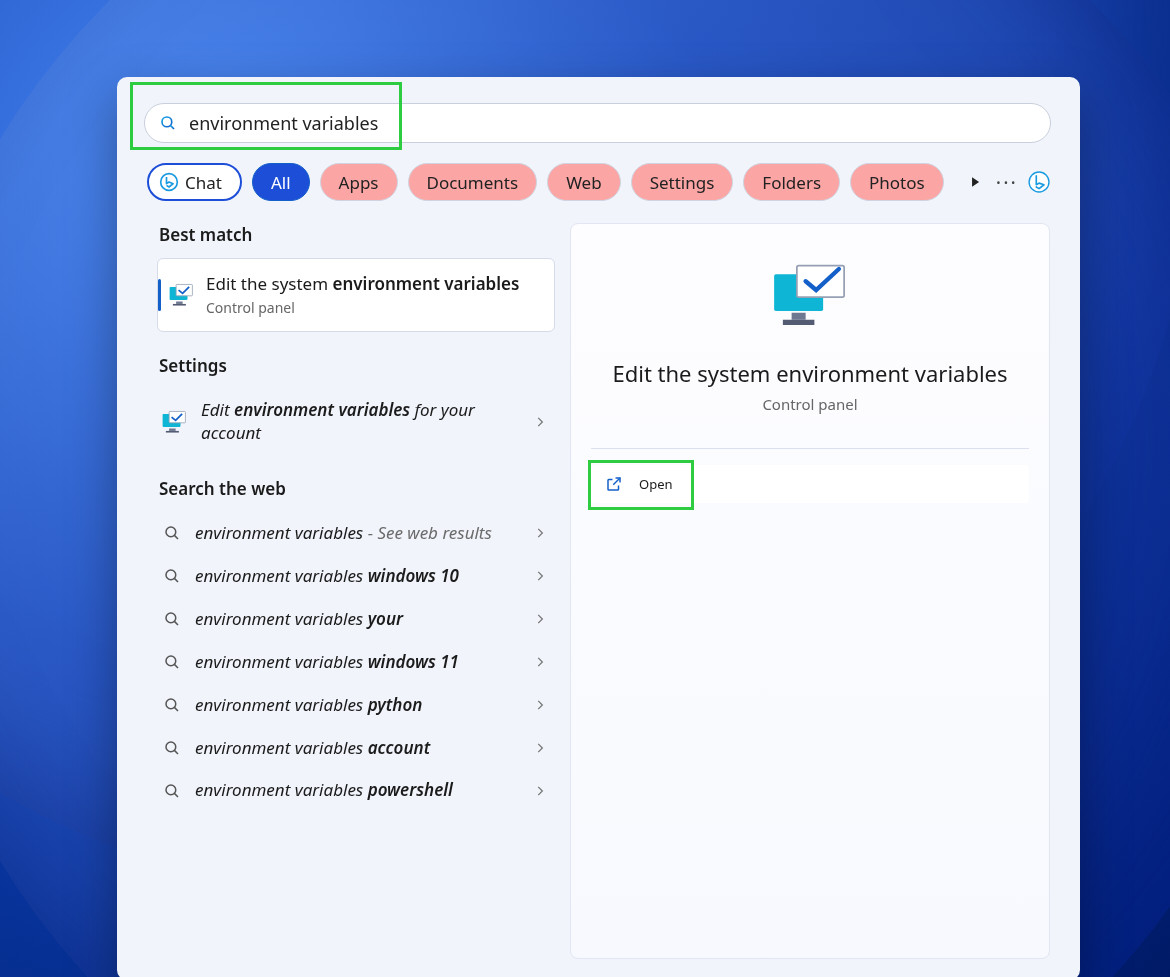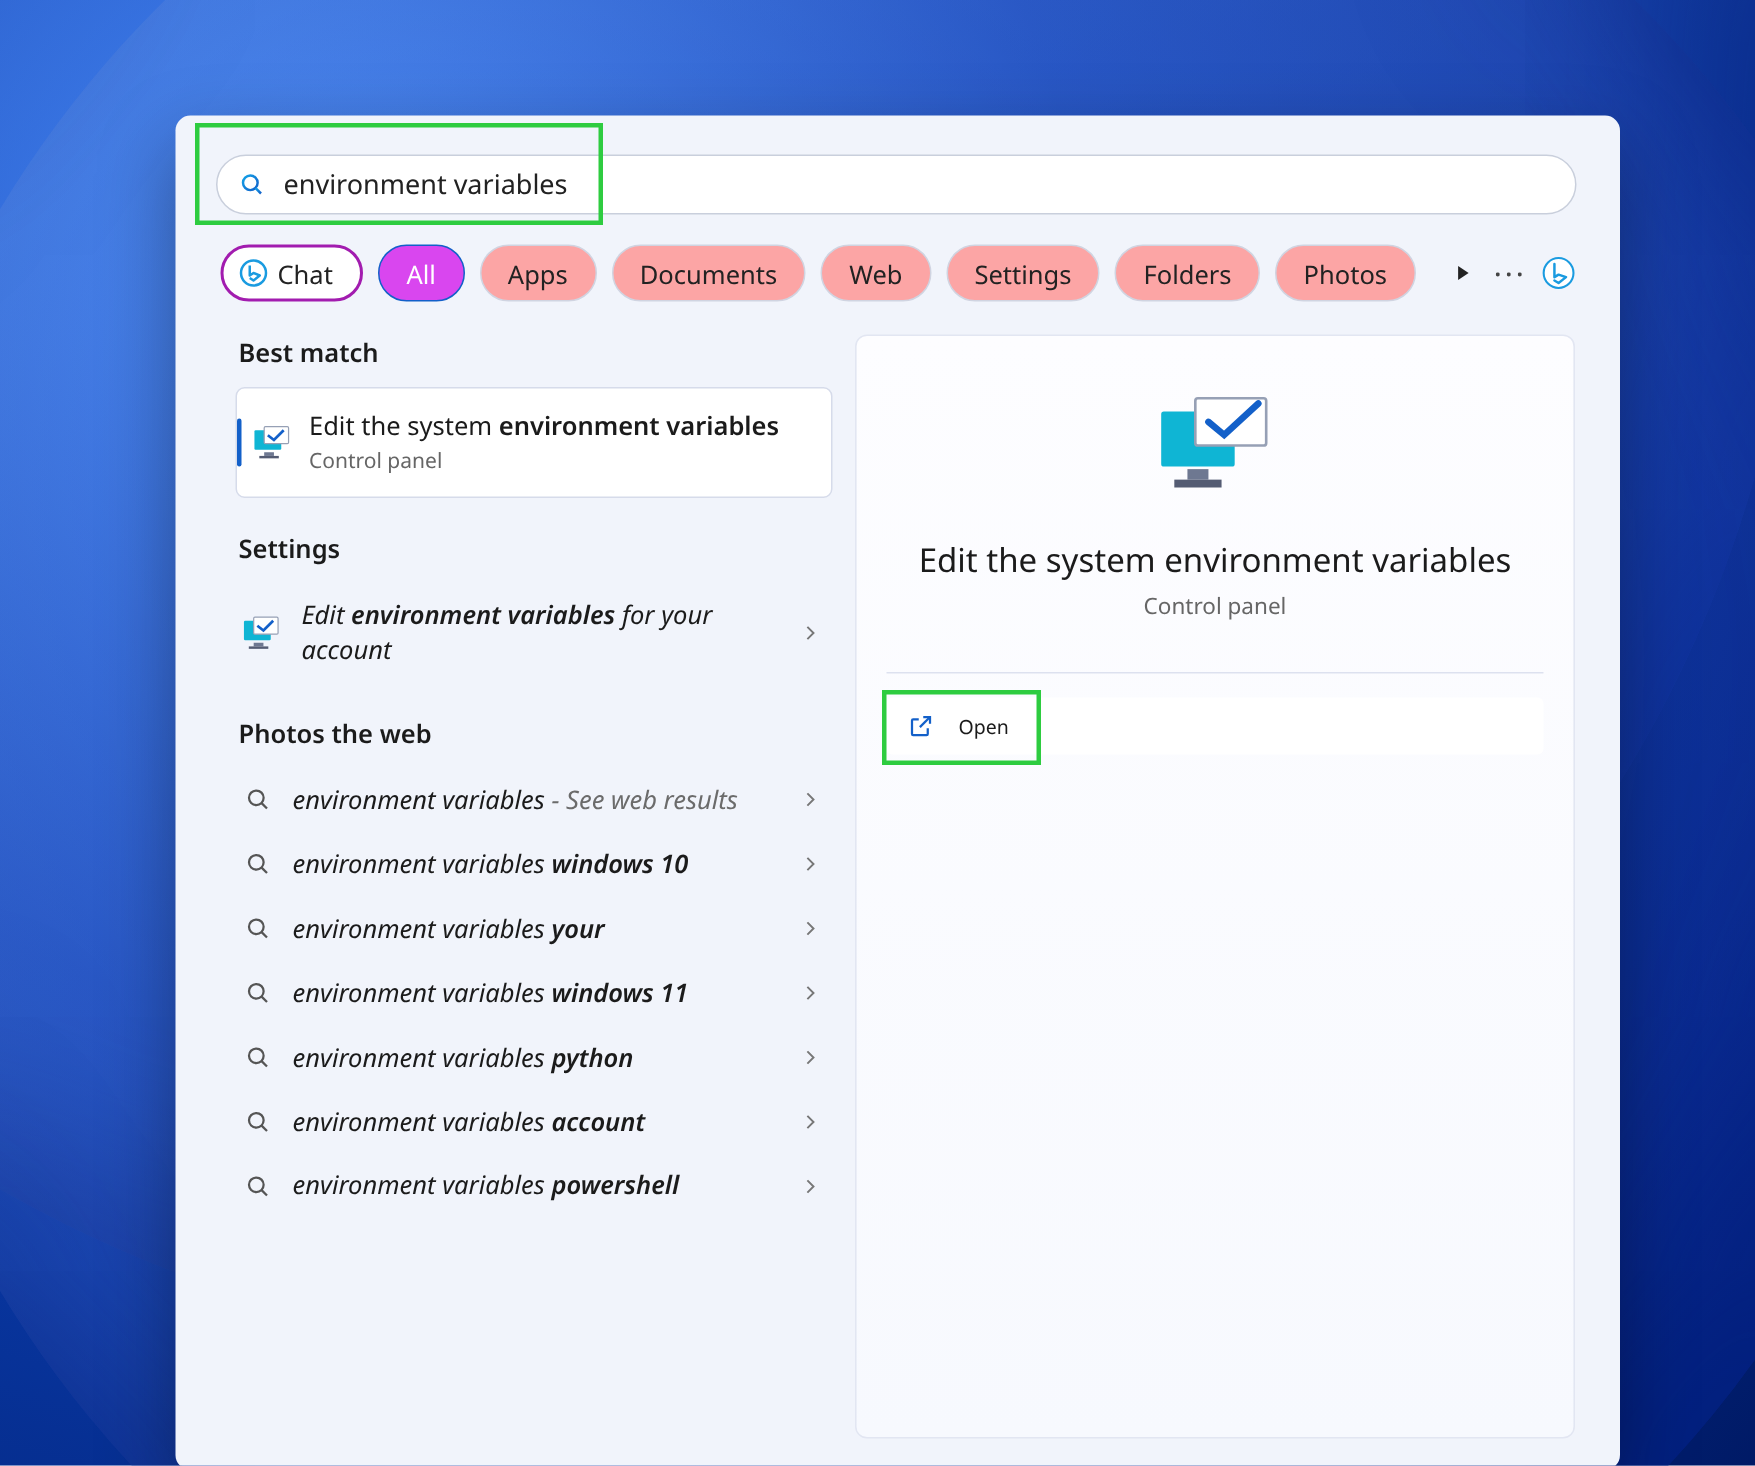--- a/index.html
+++ b/index.html
@@ -49,23 +49,23 @@
     color:#222;
   }
 
   
   .filters{ display:flex; align-items:center; gap:10px; margin-top:20px; }
   .chip{
     height:38px; padding:0 18px; border-radius:19px; background:#fca5a5;
     border:1px solid #d0d4e1; display:flex; align-items:center; font-size:17px;
     color:#222; cursor:pointer;
   }
-  .chip.chat{ border:2px solid #a21caf; background:#fff; color:#222; padding-left:10px; gap:6px;}
+  .chip.chat{ border:2px solid #1d4ed8; background:#fff; color:#222; padding-left:10px; gap:6px;}
   .chip.chat .bing-mini{ width:20px; height:20px; }
-  .chip.active{ background:#d946ef; color:#fff; border-color:#1360c9; }
+  .chip.active{ background:#1d4ed8; color:#fff; border-color:#1360c9; }
   .filters .spacer{ flex:1; }
   .icon-btn{ width:38px; height:38px; border-radius:19px; display:flex;
     align-items:center; justify-content:center; cursor:pointer; }
   .icon-btn.play{ color:#222; }
   .icon-btn.more{ color:#444; font-size:20px; letter-spacing:2px;}
   .bing-circle{ width:38px; height:38px; }
 
   
   .cols{ display:flex; gap:15px; margin-top:22px; height:760px; }
   .left{ width:408px; padding-left:10px; }
@@ -196,21 +196,21 @@
           <rect x="6" y="27" width="16" height="2" fill="#545c73"></rect>
         </svg>
         <div class="body">
           <span>Edit </span><b>environment variables</b><span> for your account</span>
         </div>
         <svg class="chev" width="14" height="14" viewBox="0 0 24 24" fill="none" stroke="currentColor" stroke-width="2.2">
             <path d="M9 5 L16 12 L9 19"></path>
           </svg>
       </div>
 
-      <div class="sect-title">Photos the web</div>
+      <div class="sect-title">Search the web</div>
       <div id="web-list">
           <div class="row">
             <svg class="magnifier" viewBox="0 0 24 24" fill="none" stroke="currentColor" stroke-width="2">
               <circle cx="10.5" cy="10.5" r="6.5"></circle>
               <line x1="20" y1="20" x2="15.2" y2="15.2"></line>
             </svg>
             <div class="body"><span>environment variables</span><b></b><span class="suffix-grey"> - See web results</span></div>
             <svg class="chev" width="14" height="14" viewBox="0 0 24 24" fill="none" stroke="currentColor" stroke-width="2.2">
               <path d="M9 5 L16 12 L9 19"></path>
             </svg>

